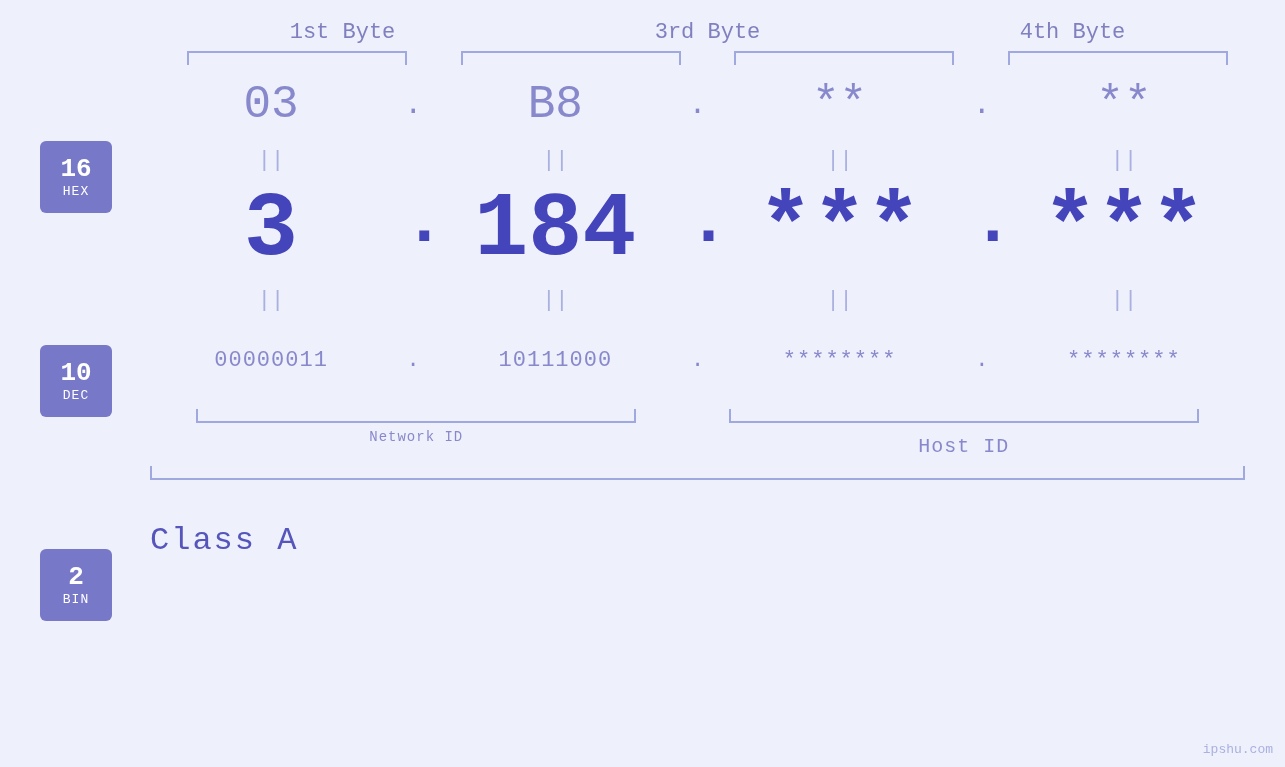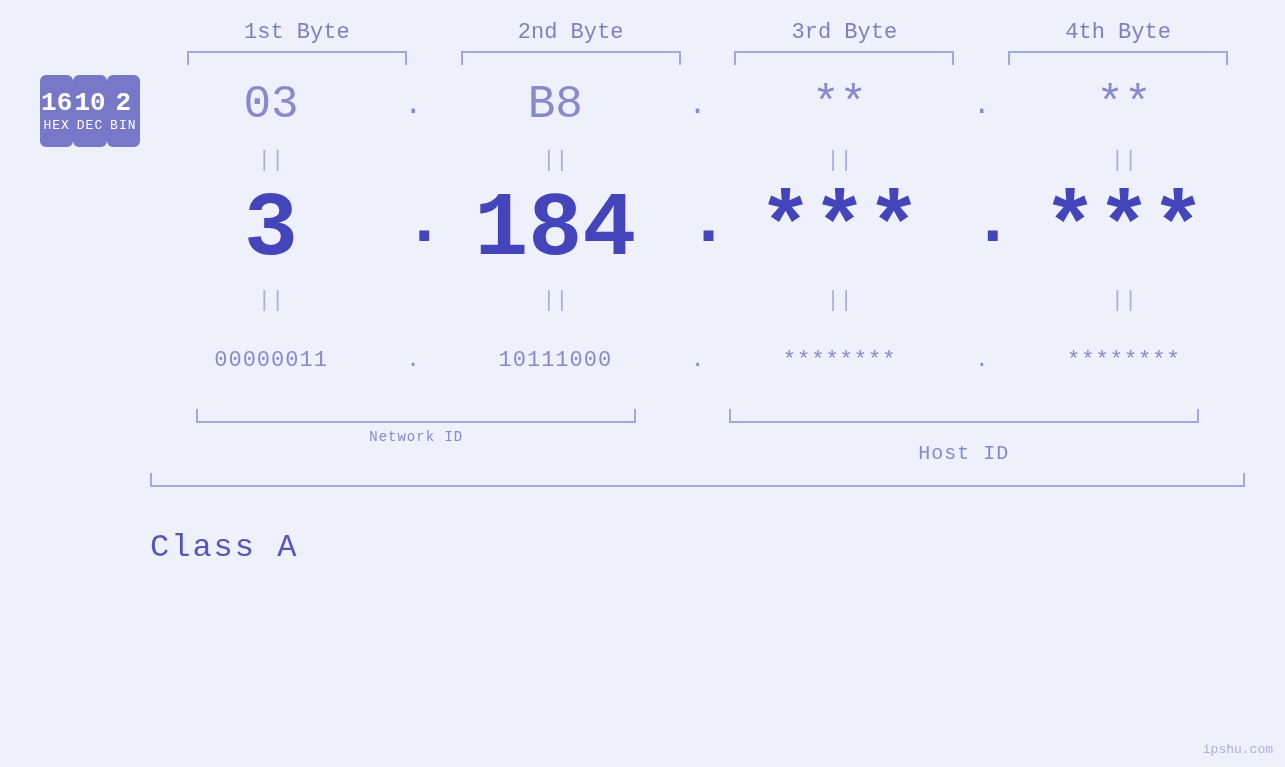--- a/index.html
+++ b/index.html
@@ -52,21 +52,21 @@
       width: 220px;
       height: 14px;
       border: 2px solid #a0a8e0;
       border-bottom: none;
       border-radius: 0;
     }
 
     
     .labels-col {
       display: flex;
-      flex-direction: row;
+      flex-direction: column;
       width: 140px;
       padding-left: 40px;
       justify-content: space-around;
       padding-top: 10px;
       padding-bottom: 80px;
     }
 
     .base-badge {
       background: #7878c8;
       color: white;
@@ -181,21 +181,20 @@
       color: #aab0e0;
     }
   </style>
 </head>
 <body>
 
 <div class="main-container">
 
   <div class="byte-headers">
     <div class="byte-label">1st Byte</div>
-    <div class="byte-label">2nd Byte</div>
     <div class="byte-label">3rd Byte</div>
     <div class="byte-label">4th Byte</div>
   </div>
 
   <div class="bracket-row">
     <div class="bracket"></div>
     <div class="bracket"></div>
     <div class="bracket"></div>
     <div class="bracket"></div>
   </div>
@@ -295,21 +294,21 @@
 
       <div style="display:flex; justify-content:space-around; padding:0 10px; margin-top: 4px;">
 
         <div style="display:flex; flex-direction:column; align-items:center; width: 470px;">
           <div style="width:440px; height:14px; border:2px solid #a0a8e0; border-top:none;"></div>
           <div style="color:#8888cc; font-size:14px; letter-spacing:1px; margin-top:6px;">Network ID</div>
         </div>
 
         <div style="display:flex; flex-direction:column; align-items:center; width: 500px;">
           <div style="width:470px; height:14px; border:2px solid #a0a8e0; border-top:none;"></div>
-          <div style="color:#8888cc; font-size:20px; letter-spacing:1px; margin-top:19px;">Host ID</div>
+          <div style="color:#8888cc; font-size:20px; letter-spacing:1px; margin-top:12px;">Host ID</div>
         </div>
       </div>
 
       <div style="display:flex; flex-direction:column; align-items:flex-start; padding: 0 10px; margin-top: 8px; gap: 36px;">
         <div style="width:100%; height:14px; border:2px solid #a0a8e0; border-top:none;"></div>
         <div style="color:#5555bb; font-size:32px; letter-spacing:2px; margin-top:6px;">Class A</div>
       </div>
 
     </div>
   </div>

